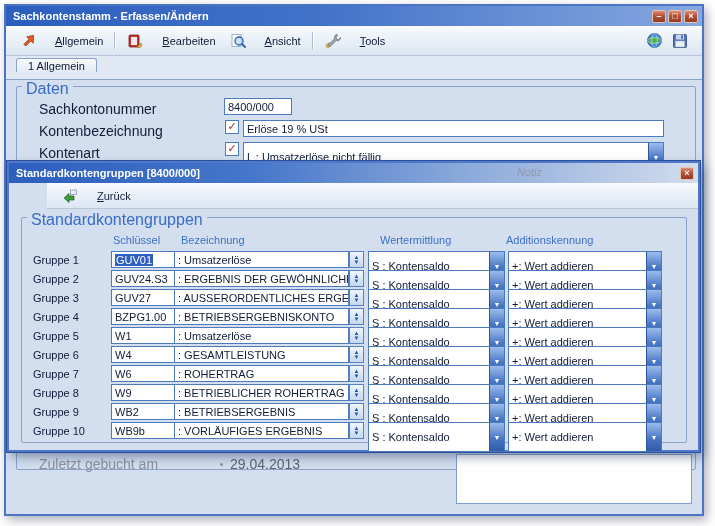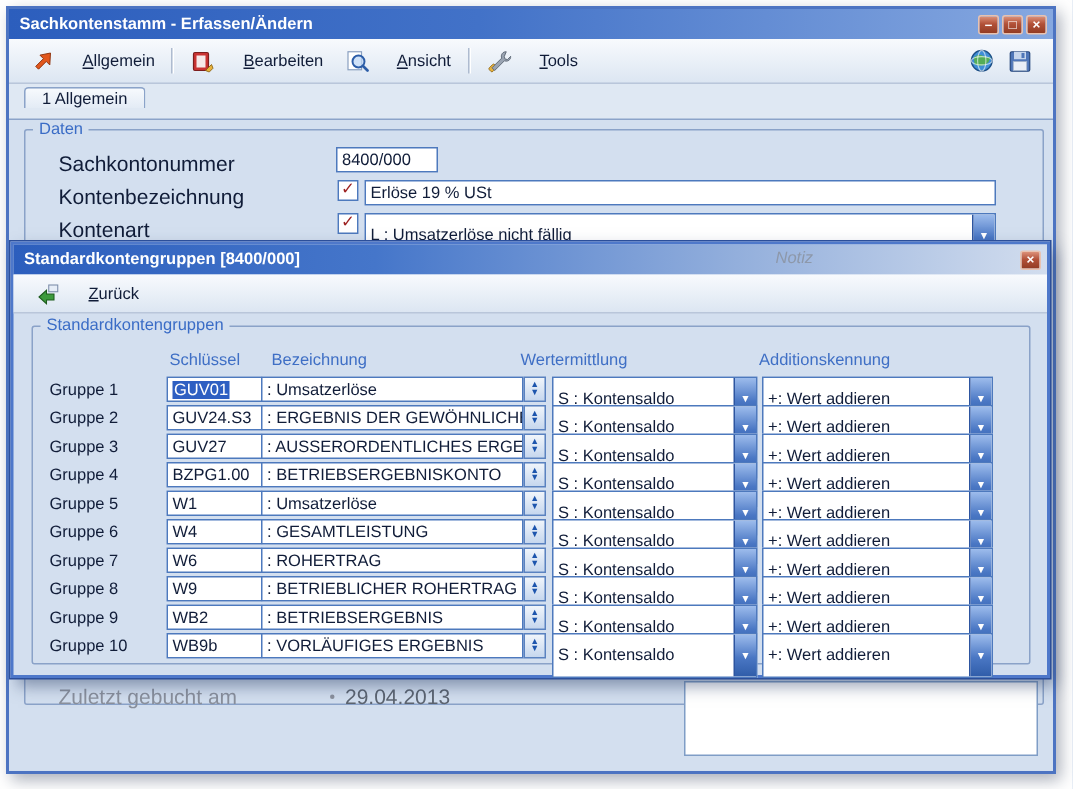--- a/index.html
+++ b/index.html
@@ -19,38 +19,38 @@
   .title-text{color:#fff;font-weight:bold;font-size:11px;white-space:nowrap;}
   .win-controls{margin-left:auto;display:flex;gap:2px;}
   .win-btn{width:14px;height:13px;display:flex;align-items:center;justify-content:center;
     background:linear-gradient(#dc9078,#b25138 45%,#933c24);border:1px solid #e8c2b0;border-radius:2px;
     color:#fff;font-size:9px;line-height:1;font-weight:bold;cursor:default;}
 
   
   .toolbar{position:absolute;left:0;right:0;display:flex;align-items:center;
     background:linear-gradient(#f8fafd,#dce6f2);border-bottom:1px solid #b9c6da;padding:0 8px;}
   #main-window>.toolbar{top:20px;height:30px;}
-  .dlg-toolbar{top:20px;height:26px;}
+  .dlg-toolbar{top:20px;height:26px;margin-left:38px;}
   .tb-item{display:flex;align-items:center;gap:19px;padding:2px 7px;border-radius:2px;}
   .tb-label{font-size:11px;color:#101c38;display:inline-block;}
   .tb-label::first-letter{text-decoration:underline;}
   .tb-icon{display:flex;align-items:center;justify-content:center;}
   .tb-sep{width:2px;height:17px;border-left:1px solid #aebbd0;border-right:1px solid #fff;margin:0 4px;}
   .tb-right{margin-left:auto;display:flex;align-items:center;gap:9px;padding-right:6px;}
 
   
   .tabstrip{position:absolute;left:0;right:0;top:50px;height:24px;background:#dfe8f3;border-bottom:1px solid #8ba3c9;}
   .tab{position:absolute;left:10px;top:2px;height:14px;padding:0 11px;display:flex;align-items:center;
     background:linear-gradient(#f7fafd,#e3ebf5);border:1px solid #8ba3c9;border-bottom:none;
     border-radius:3px 3px 0 0;font-size:11px;color:#101c38;}
 
   
   .groupbox{position:absolute;border:1px solid #8aa2c8;border-radius:2px;}
   .daten-group{left:10px;top:80px;width:680px;height:384px;}
-  .group-label{position:absolute;font-size:11px;color:#3a6cc6;background:#d3dfef;padding:0 4px;z-index:2;}
+  .group-label{position:absolute;font-size:16px;color:#3a6cc6;background:#d3dfef;padding:0 4px;z-index:2;}
   .daten-label{left:16px;top:74px;}
   .fld-label{position:absolute;font-size:14px;color:#101c38;white-space:nowrap;}
   .dim{color:#8a909c;}
   .dim2{color:#5c6470;}
   .input{position:absolute;height:17px;background:#fff;border:1px solid #4d79bd;display:flex;align-items:center;
     padding:0 3px;font-size:11px;color:#101c38;overflow:hidden;white-space:nowrap;}
   .checkbox{position:absolute;width:14px;height:14px;background:#fff;border:1px solid #4d79bd;
     display:flex;align-items:center;justify-content:center;}
   .check{color:#9c1f1f;font-size:11px;font-weight:bold;line-height:1;transform:translateY(-1px);}
   .combo{position:absolute;height:30px;background:#fff;border:1px solid #4d79bd;display:flex;align-items:center;
@@ -204,21 +204,21 @@
       </span>
       <span class="tb-label">Zurück</span>
     </div>
   </div>
 
   <div class="groupbox dlg-group"></div>
   <span class="group-label dlg-group-label">Standardkontengruppen</span>
 
   <span class="hdr" style="left:104px">Schlüssel</span>
   <span class="hdr" style="left:172px">Bezeichnung</span>
-  <span class="hdr" style="left:338px">Wertermittlung</span>
+  <span class="hdr" style="left:371px">Wertermittlung</span>
   <span class="hdr" style="left:497px">Additionskennung</span>
 
   <div class="dlg-row" style="top:88px">
     <span class="c-label">Gruppe 1</span>
     <div class="input c-key">
         <span class="sel">GUV01</span>
       </div>
     <div class="input c-desc">: Umsatzerlöse</div>
     <div class="c-spin">
         <span class="tri">▲</span>

